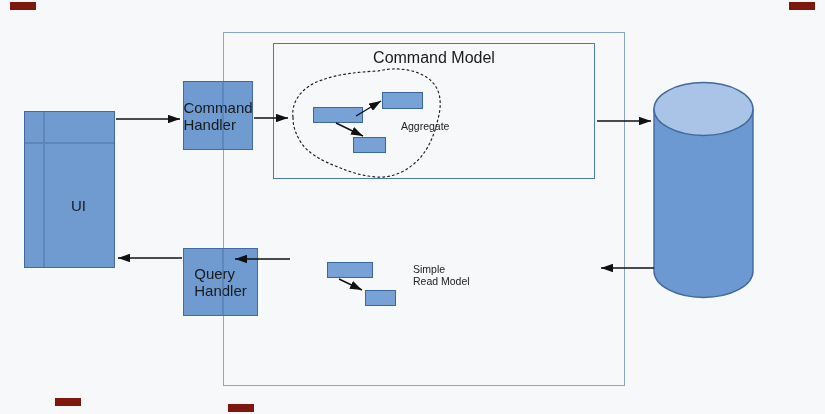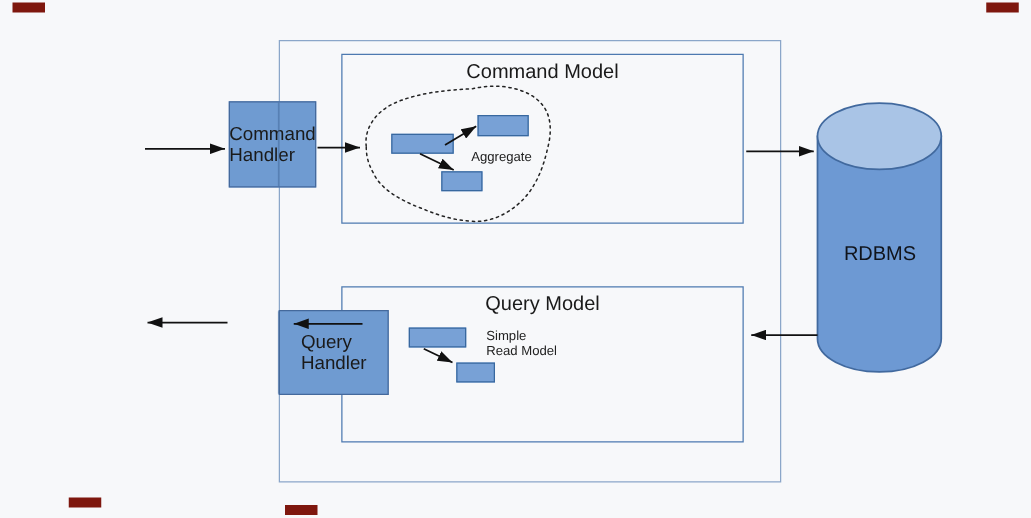--- a/index.html
+++ b/index.html
@@ -58,37 +58,38 @@
   .ui-vline{position:absolute;left:18px;top:0;width:1.5px;height:100%;background:var(--inner-line);}
   .ui-hline{position:absolute;left:0;top:30px;width:100%;height:1.5px;background:var(--inner-line);}
   .ui-label{position:absolute;left:18px;right:0;top:85px;text-align:center;font-size:15px;}
 
   .handler{
     display:flex;align-items:center;justify-content:center;
     font-size:15px;line-height:17px;
     white-space:pre-line;
   }
   .command-handler-box{left:183px;top:81px;width:70px;height:69px;}
-  .query-handler-box{left:183px;top:248px;width:88px;height:68px;margin-left:40px;}
+  .query-handler-box{left:183px;top:248px;width:75px;height:68px;}
 
   
   .mini{
     background:#78a1d6;
     border:1px solid #38689f;
     box-sizing:border-box;
   }
   .rect-a{left:313px;top:107px;width:50px;height:16px;}
   .rect-b{left:382px;top:92px;width:41px;height:17px;}
   .rect-c{left:353px;top:137px;width:33px;height:16px;}
   .rect-d{left:327px;top:262px;width:46px;height:16px;}
   .rect-e{left:365px;top:290px;width:31px;height:16px;}
 
   .small-label{
     font-size:10.5px;line-height:12px;color:#222;
     white-space:pre-line;
+    margin-left:24px;
   }
   .aggregate-label{left:377px;top:120px;}
   .read-model-label{left:389px;top:263px;}
 
   .rdbms-label{
     left:654px;top:195px;width:100px;
     text-align:center;font-size:16px;color:#10141c;
   }
 
   
@@ -112,24 +113,26 @@
 <body>
 
 <div class="canvas">
 
   <div class="abs container-box"></div>
 
   <div class="abs model-box command-model-box">
     <div class="model-title">Command Model</div>
   </div>
 
-  <div class="abs model-box query-model-box">
-    <div class="model-title">Query Model</div>
+
+  <div class="abs node ui-box">
+    <div class="ui-vline"></div>
+    <div class="ui-hline"></div>
+    <div class="ui-label">UI</div>
   </div>
-
 
   <div class="abs node handler command-handler-box">
     <span>Command
 Handler</span>
   </div>
 
   <div class="abs node handler query-handler-box">
     <span>Query
 Handler</span>
   </div>
@@ -172,20 +175,19 @@
     <path class="arrow-line" marker-end="url(#ah)" d="M182 258 L118 258"></path>
 
     <path class="arrow-line" marker-end="url(#ah)" d="M356 116 L381 101"></path>
     <path class="arrow-line" marker-end="url(#ah)" d="M336 123 L363 136"></path>
     <path class="arrow-line" marker-end="url(#ah)" d="M339 279 L362 290"></path>
   </svg>
 
   <div class="abs small-label aggregate-label">Aggregate</div>
   <div class="abs small-label read-model-label">Simple
 Read Model</div>
-  <div class="abs rdbms-label">RDBMS</div>
 
   <div class="abs mark mark-tl"></div>
   <div class="abs mark mark-tr"></div>
   <div class="abs mark mark-bl"></div>
   <div class="abs mark mark-bc"></div>
 
 </div>
 
 </body></html>

